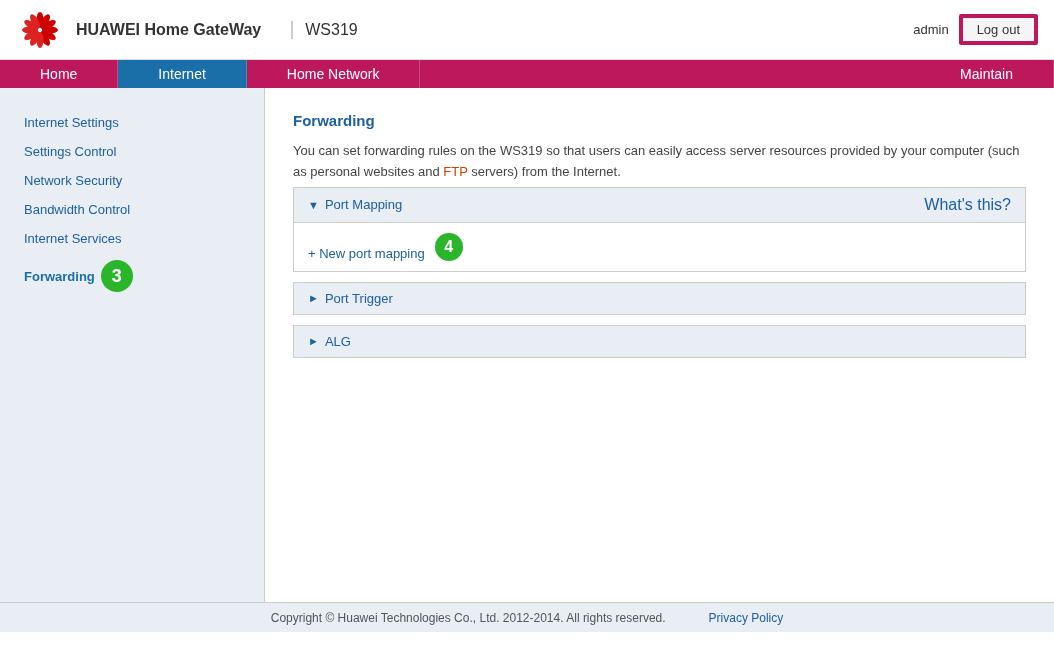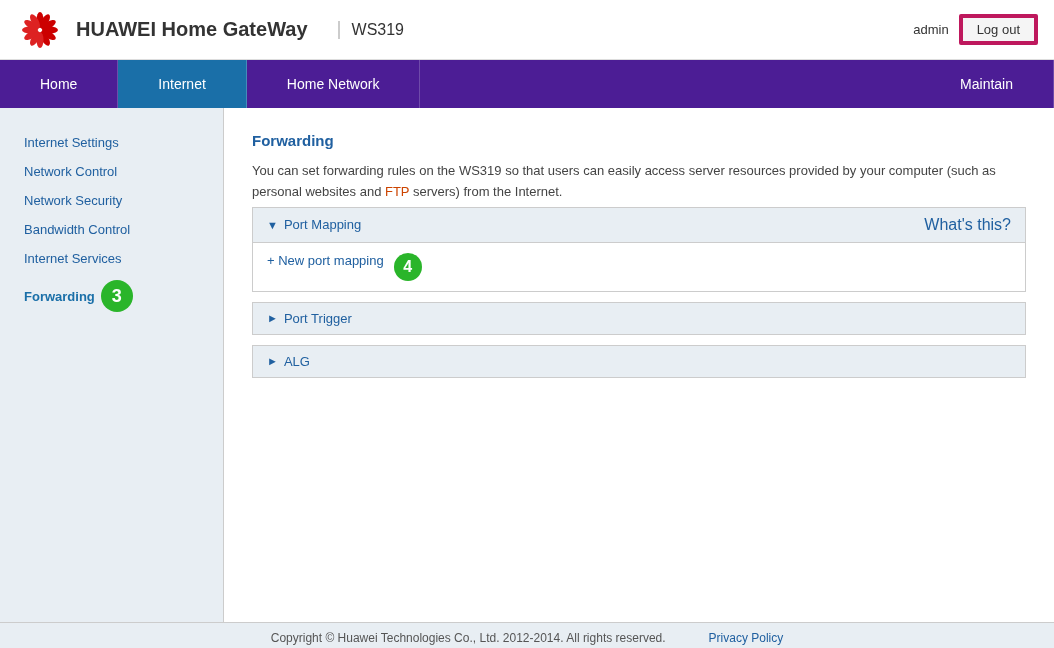--- a/index.html
+++ b/index.html
@@ -5,47 +5,47 @@
     * { margin: 0; padding: 0; box-sizing: border-box; }
     body { font-family: Arial, sans-serif; font-size: 13px; background: #fff; width: 1054px; height: 648px; overflow: hidden; }
 
     
     .header {
       display: flex; align-items: center; justify-content: space-between;
       padding: 0 16px; height: 60px; background: #fff; border-bottom: 1px solid #ddd;
     }
     .header-left { display: flex; align-items: center; gap: 12px; }
     .logo { width: 48px; height: 48px; }
-    .brand-title { font-size: 20px; font-weight: bold; color: #333; }
+    .brand-title { font-size: 16px; font-weight: bold; color: #333; }
     .brand-model { font-size: 16px; color: #333; border-left: 2px solid #ccc; padding-left: 12px; margin-left: 18px; }
     .header-right { display: flex; align-items: center; gap: 10px; }
     .admin-label { color: #333; font-size: 13px; }
     .logout-btn {
       padding: 4px 14px; border: 4px solid #be185d; background: #f5f5f5;
       cursor: pointer; font-size: 13px; color: #333; border-radius: 2px;
     }
 
     
     .navbar {
-      display: flex; height: 48px; background: #4c1d95;
+      display: flex; height: 28px; background: #be185d;
     }
     .nav-item {
       display: flex; align-items: center; justify-content: center;
       padding: 0 40px; color: #fff; font-size: 14px; cursor: pointer;
       border-right: 1px solid rgba(255,255,255,0.2);
     }
     .nav-item.active { background: #1a6fa8; }
     .nav-spacer { flex: 1; }
 
     
     .layout { display: flex; height: calc(648px - 60px - 44px - 30px); }
 
     
     .sidebar {
-      width: 224px; background: #e8eef3; padding: 20px 0; flex-shrink: 0;
+      width: 265px; background: #e8eef3; padding: 20px 0; flex-shrink: 0;
       border-right: 1px solid #ccc;
     }
     .sidebar-item {
       padding: 7px 24px; font-size: 13px; color: #2060a0; cursor: pointer;
     }
     .sidebar-item.active { color: #1a6fa8; font-weight: bold; }
 
     .badge-circle {
       display: inline-flex; align-items: center; justify-content: center;
       width: 32px; height: 32px; border-radius: 50%; background: #2ab52a;
@@ -71,21 +71,21 @@
     .section-header-left { display: flex; align-items: center; gap: 6px; color: #2060a0; font-size: 13px; }
     .arrow-down { color: #2060a0; font-size: 11px; }
     .arrow-right { color: #2060a0; font-size: 11px; }
     .whats-link { color: #2060a0; font-size: 16px; text-decoration: none; cursor: pointer; }
 
     .section-body {
       border: 1px solid #ccc; border-top: none; padding: 10px 14px; background: #fff;
     }
     .new-mapping-link {
       color: #2060a0; font-size: 13px; cursor: pointer; text-decoration: none;
-      display: inline-flex; align-items: flex-start; gap: 4px;
+      display: inline-flex; align-items: flex-end; gap: 4px;
     }
 
     
     .footer {
       height: 30px; background: #e8eef3; display: flex; align-items: center;
       justify-content: center; gap: 23px; font-size: 12px; color: #555;
       border-top: 1px solid #ccc;
     }
     .footer a { color: #2060a0; text-decoration: none; margin-left: 20px; }
   </style>
@@ -137,21 +137,21 @@
   </div>
 </nav>
 
 <div class="layout">
 
   <aside class="sidebar">
     <div class="sidebar-item">
       <span>Internet Settings</span>
     </div>
     <div class="sidebar-item">
-      <span>Network Control</span>
+      <span>Settings Control</span>
     </div>
     <div class="sidebar-item">
       <span>Network Security</span>
     </div>
     <div class="sidebar-item">
       <span>Bandwidth Control</span>
     </div>
     <div class="sidebar-item">
       <span>Internet Services</span>
     </div>

